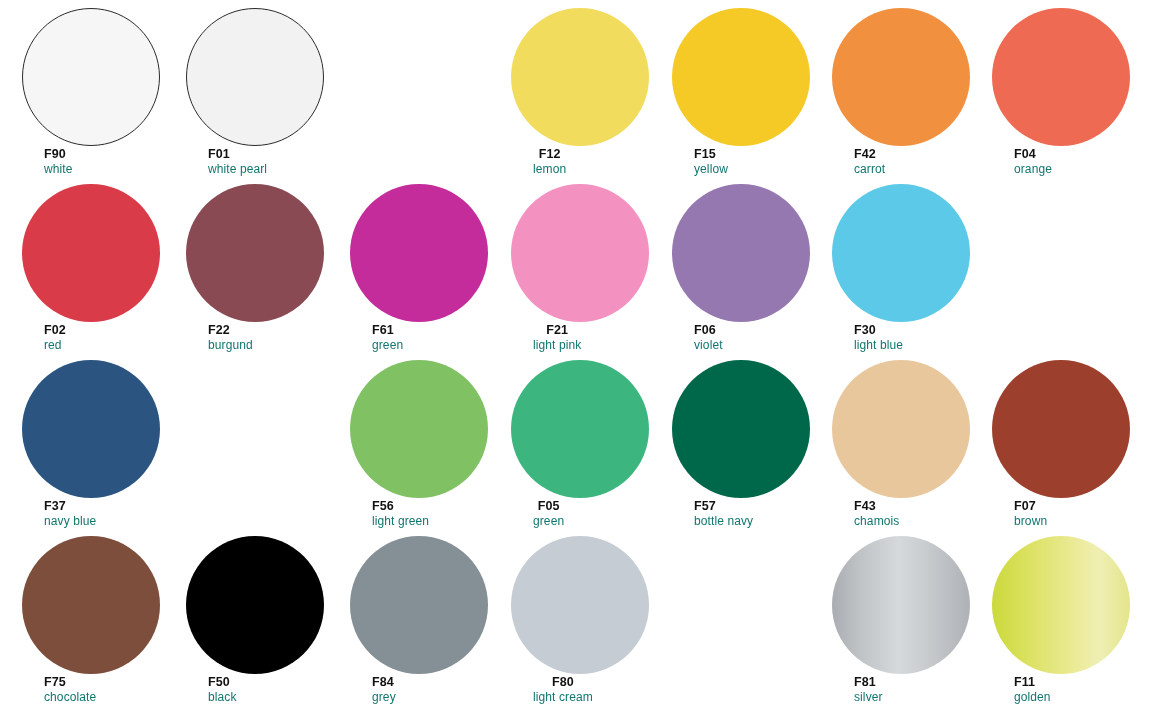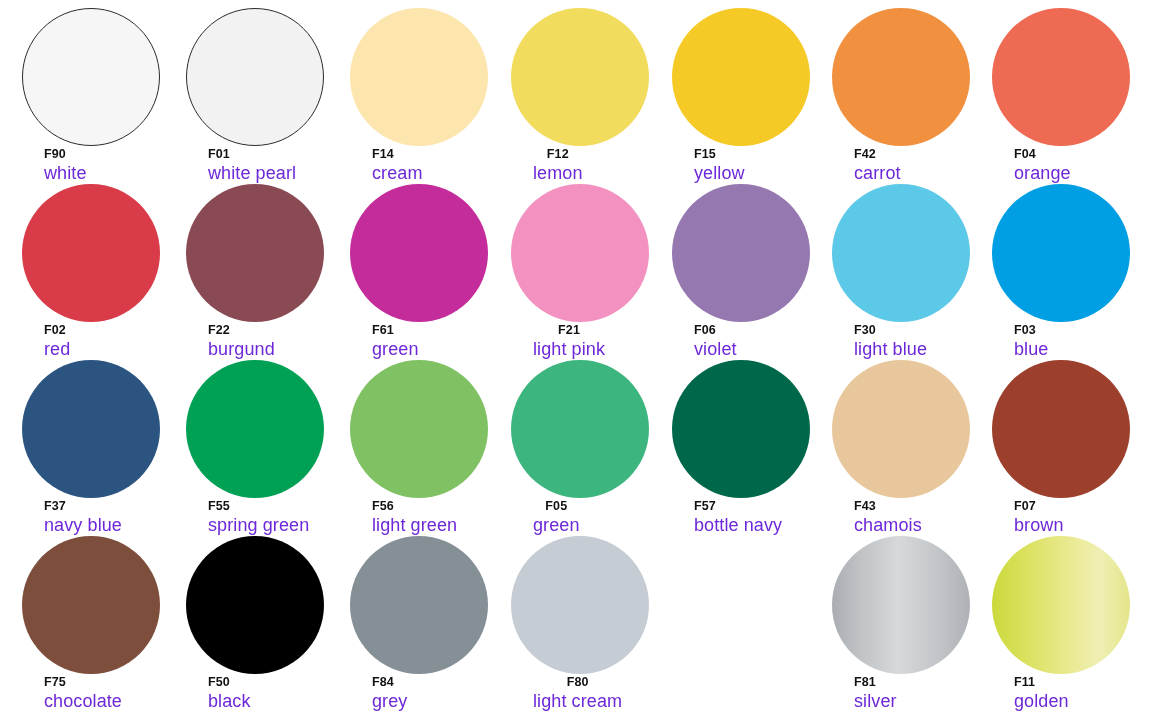--- a/index.html
+++ b/index.html
@@ -69,23 +69,23 @@
   }
   .swatch-code {
     display: block;
     font-size: 12.5px;
     font-weight: bold;
     color: #111111;
     letter-spacing: 0.1px;
   }
   .swatch-name {
     display: block;
-    font-size: 18px;
+    font-size: 12px;
     font-weight: normal;
-    color: #6d28d9;
+    color: #0f766e;
     letter-spacing: 0.1px;
   }
 </style>
 </head>
 <body>
 
 <div id="swatch-chart">
 
   <div class="swatch-row row-0">
     <div class="swatch-cell col-0">
@@ -95,27 +95,20 @@
         <span class="swatch-name">white</span>
       </div>
     </div>
     <div class="swatch-cell col-1">
       <div class="swatch-circle outlined" style="background: rgb(242, 242, 242);"></div>
       <div class="swatch-label">
         <span class="swatch-code">F01</span>
         <span class="swatch-name">white pearl</span>
       </div>
     </div>
-    <div class="swatch-cell col-2">
-      <div class="swatch-circle" style="background: rgb(252, 230, 174);"></div>
-      <div class="swatch-label">
-        <span class="swatch-code">F14</span>
-        <span class="swatch-name">cream</span>
-      </div>
-    </div>
     <div class="swatch-cell col-3">
       <div class="swatch-circle" style="background: rgb(242, 220, 94);"></div>
       <div class="swatch-label">
         <span class="swatch-code">F12</span>
         <span class="swatch-name">lemon</span>
       </div>
     </div>
     <div class="swatch-cell col-4">
       <div class="swatch-circle" style="background: rgb(245, 202, 38);"></div>
       <div class="swatch-label">
@@ -175,42 +168,28 @@
         <span class="swatch-name">violet</span>
       </div>
     </div>
     <div class="swatch-cell col-5">
       <div class="swatch-circle" style="background: rgb(93, 201, 232);"></div>
       <div class="swatch-label">
         <span class="swatch-code">F30</span>
         <span class="swatch-name">light blue</span>
       </div>
     </div>
-    <div class="swatch-cell col-6">
-      <div class="swatch-circle" style="background: rgb(0, 159, 227);"></div>
-      <div class="swatch-label">
-        <span class="swatch-code">F03</span>
-        <span class="swatch-name">blue</span>
-      </div>
-    </div>
   </div>
 
   <div class="swatch-row row-2">
     <div class="swatch-cell col-0">
       <div class="swatch-circle" style="background: rgb(43, 85, 128);"></div>
       <div class="swatch-label">
         <span class="swatch-code">F37</span>
         <span class="swatch-name">navy blue</span>
-      </div>
-    </div>
-    <div class="swatch-cell col-1">
-      <div class="swatch-circle" style="background: rgb(0, 160, 85);"></div>
-      <div class="swatch-label">
-        <span class="swatch-code">F55</span>
-        <span class="swatch-name">spring green</span>
       </div>
     </div>
     <div class="swatch-cell col-2">
       <div class="swatch-circle" style="background: rgb(128, 193, 100);"></div>
       <div class="swatch-label">
         <span class="swatch-code">F56</span>
         <span class="swatch-name">light green</span>
       </div>
     </div>
     <div class="swatch-cell col-3">

